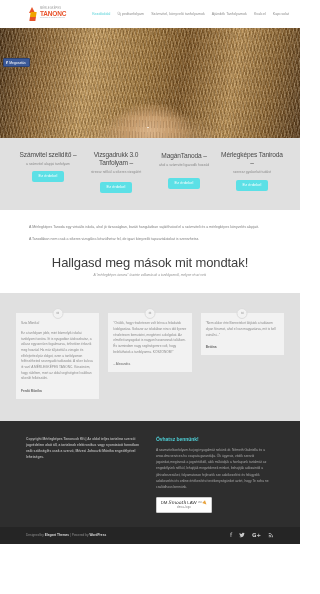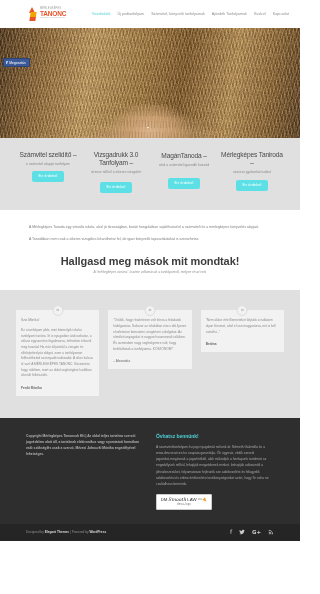--- a/index.html
+++ b/index.html
@@ -215,22 +215,22 @@
     letter-spacing: .01px;
   }
 
   
   .headline-wrap {
     background: #ffffff;
     text-align: center;
     padding: 7px 20px 16px;
   }
   .headline {
-    font-size: 11px;
-    font-weight: bold;
+    font-size: 13px;
+    font-weight: normal;
     color: #3d3d3d;
     letter-spacing: -.1px;
   }
   .subhead {
     font-size: 3.3px;
     color: #909090;
     margin-top: 3.5px;
     font-style: italic;
   }
 

